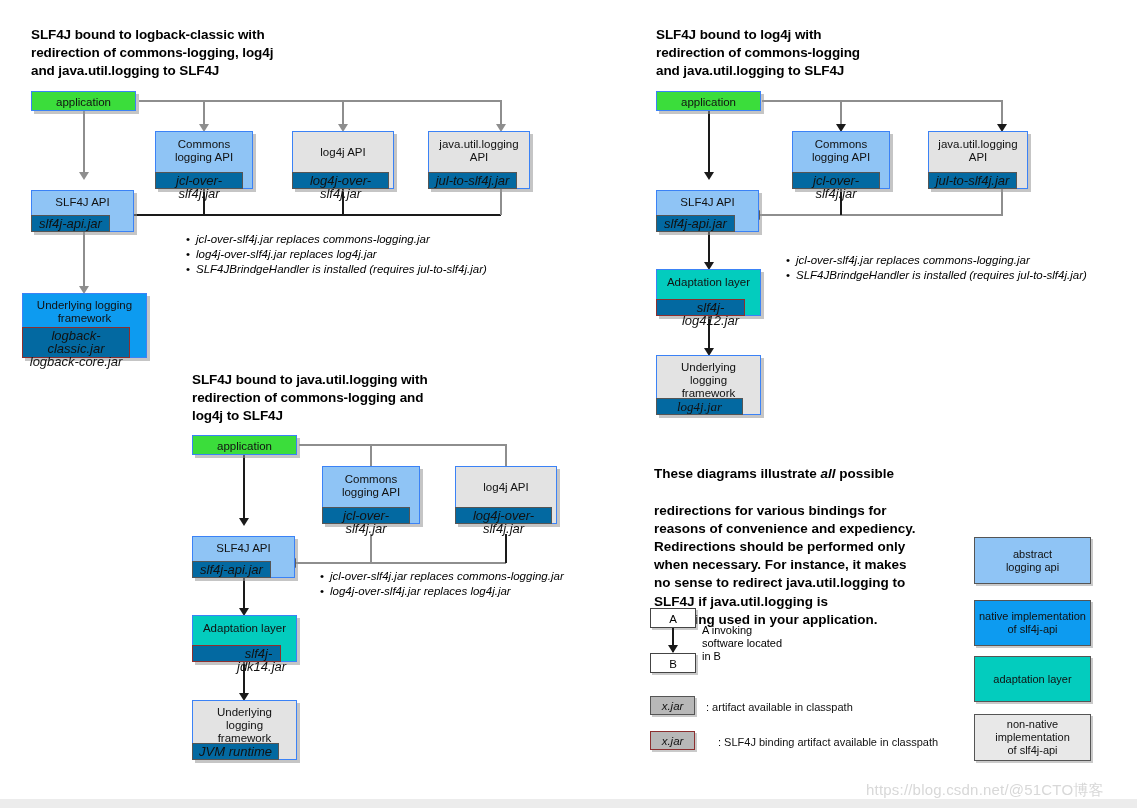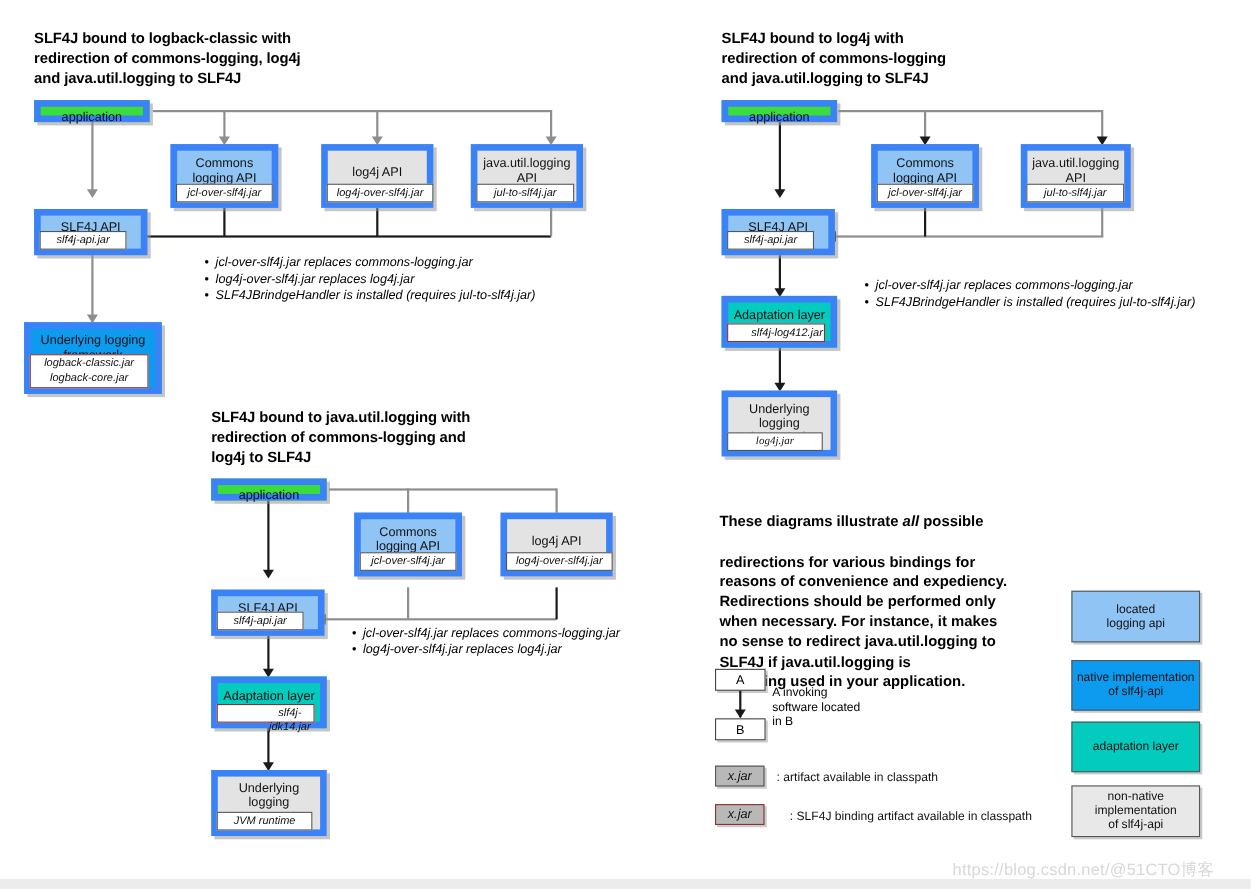--- a/index.html
+++ b/index.html
@@ -21,40 +21,40 @@
     line-height:18px;
     letter-spacing:-0.1px;
     white-space:pre-line;
     color:#000;
   }
 
   
   .node{
     position:absolute;
     box-sizing:border-box;
-    border:6px solid #3b82f6;
+    border:1px solid #3b82f6;
     box-shadow:3px 3px 0 0 rgba(150,150,150,0.55);
     font-size:11.5px;
     line-height:13px;
     color:#111;
     overflow:visible;
   }
   .node .ttl{
     position:absolute;
     left:0;right:0;
     text-align:center;
     white-space:pre-line;
   }
   .jar{
     position:absolute;
     box-sizing:border-box;
-    background:#ffffff;
+    background:#0369a1;
     border:1px solid #555;
     font-style:italic;
-    font-size:10px;
+    font-size:13px;
     line-height:13px;
     text-align:center;
     color:#111;
     white-space:pre-line;
     padding-top:1px;
     margin-top:12px;
   }
   .jar.binding{border:1.5px solid #8c2f2f;}
 
   .green{background:#3bdd3b;}
@@ -378,21 +378,21 @@
   <div class="lg-text" style="left:702px;top:624px;">A invoking
 software located
 in B</div>
 
   <div class="lg-jar" style="left:650px;top:696px;width:45px;height:19px;">x.jar</div>
   <div class="lg-cap" style="left:706px;top:701px;">: artifact available in classpath</div>
 
   <div class="lg-jar binding" style="left:650px;top:731px;width:45px;height:19px;">x.jar</div>
   <div class="lg-cap" style="left:706px;top:736px;margin-left:12px;">: SLF4J binding artifact available in classpath</div>
 
-  <div class="swatch" style="left:974px;top:537px;width:117px;height:47px;background:#8fc4f5;">located
+  <div class="swatch" style="left:974px;top:537px;width:117px;height:47px;background:#8fc4f5;">abstract
 logging api</div>
   <div class="swatch" style="left:974px;top:600px;width:117px;height:46px;background:#0d9bf0;">native implementation
 of slf4j-api</div>
   <div class="swatch" style="left:974px;top:656px;width:117px;height:46px;background:#03ccbe;">adaptation layer</div>
   <div class="swatch" style="left:974px;top:714px;width:117px;height:47px;background:#e8e8e8;">non-native implementation
 of slf4j-api</div>
 
   <div class="watermark" style="left:866px;top:781px;">https://blog.csdn.net/@51CTO博客</div>
   <div class="bottombar"></div>
 

